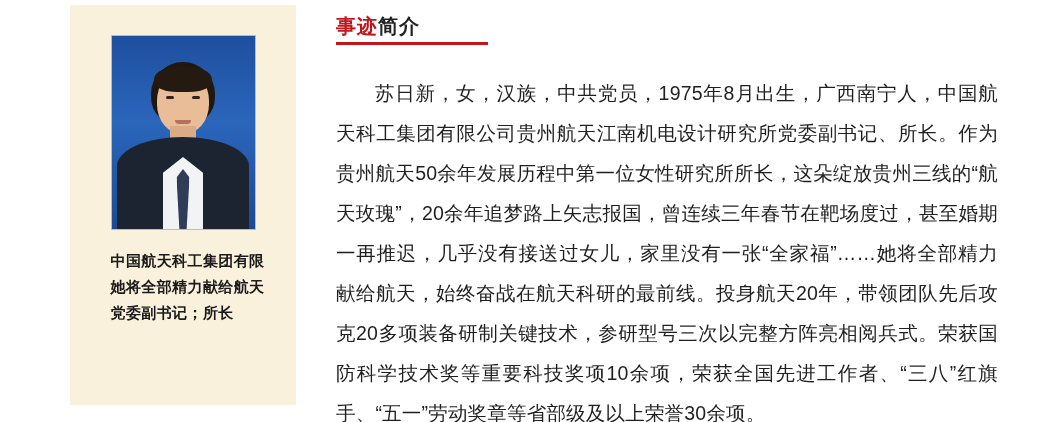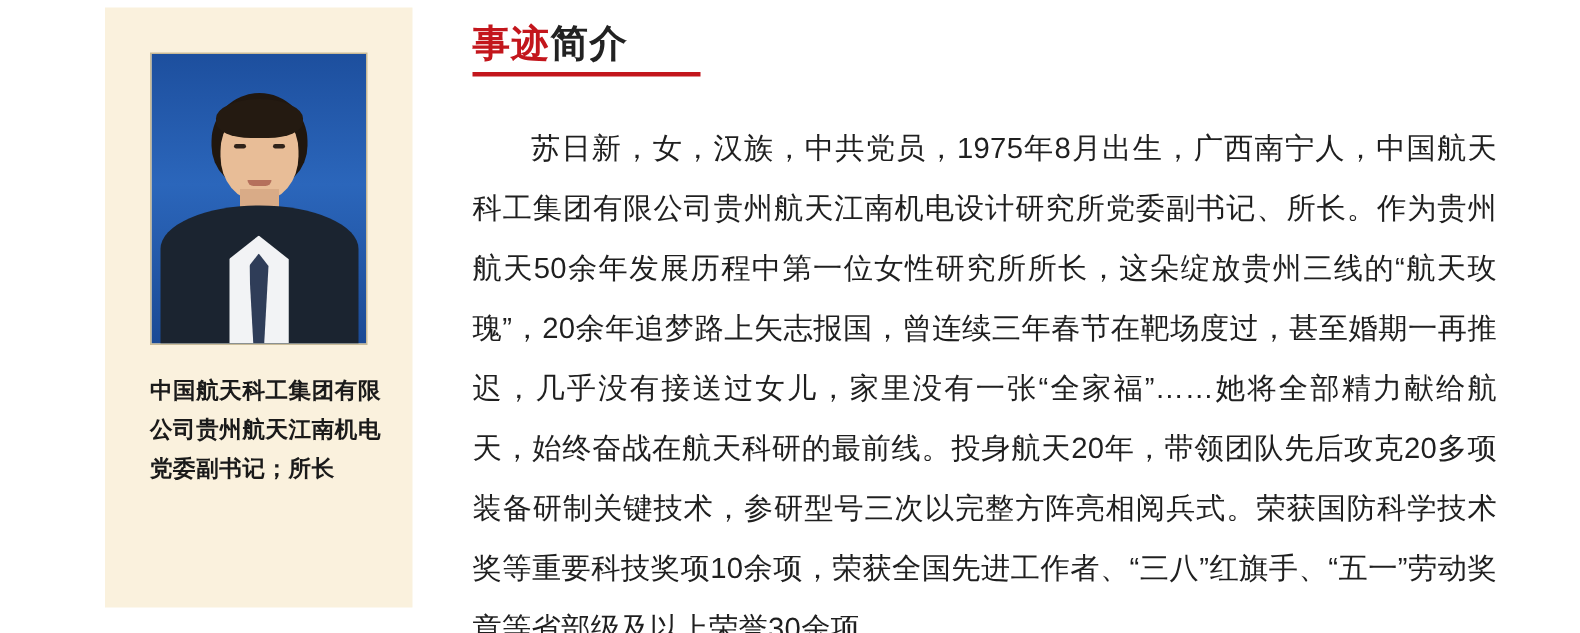--- a/index.html
+++ b/index.html
@@ -15,21 +15,21 @@
   }
   .page {
     position: relative;
     width: 1053px;
     height: 422px;
     display: flex;
     align-items: flex-start;
   }
   
   .profile-card {
-    width: 205px;
+    width: 226px;
     height: 400px;
     margin-top: 5px;
     margin-left: 70px;
     background: #faf1dd;
     box-sizing: border-box;
     padding: 30px 0 0 0;
     display: flex;
     flex-direction: column;
     align-items: center;
     flex: none;
@@ -149,21 +149,21 @@
     flex: 1;
     padding: 14px 55px 0 40px;
     box-sizing: border-box;
   }
   .heading-wrap {
     position: relative;
     display: inline-block;
     padding-bottom: 8px;
   }
   .heading {
-    font-size: 25px;
+    font-size: 20px;
     font-weight: bold;
     letter-spacing: 1px;
     line-height: 1.2;
     white-space: nowrap;
   }
   .heading .red { color: #c3161c; }
   .heading .dark { color: #222222; }
   .heading-rule {
     margin-top: 4px;
     width: 152px;
@@ -194,21 +194,21 @@
       <div class="eye l"></div>
       <div class="eye r"></div>
       <div class="mouth"></div>
       <div class="neck"></div>
       <div class="body"></div>
       <div class="shirt"></div>
       <div class="tie"></div>
     </div>
     <div class="profile-caption">
       <div>中国航天科工集团有限</div>
-      <div>公司贵州航天江南机电</div>
+      <div>她将全部精力献给航天</div>
       <div>党委副书记；所长</div>
     </div>
   </div>
 
   <div class="article">
     <div class="heading-wrap">
       <div class="heading"><span class="red">事迹</span><span class="dark">简介</span></div>
       <div class="heading-rule"></div>
     </div>
     <p class="body-text">苏日新，女，汉族，中共党员，1975年8月出生，广西南宁人，中国航天科工集团有限公司贵州航天江南机电设计研究所党委副书记、所长。作为贵州航天50余年发展历程中第一位女性研究所所长，这朵绽放贵州三线的“航天玫瑰”，20余年追梦路上矢志报国，曾连续三年春节在靶场度过，甚至婚期一再推迟，几乎没有接送过女儿，家里没有一张“全家福”……她将全部精力献给航天，始终奋战在航天科研的最前线。投身航天20年，带领团队先后攻克20多项装备研制关键技术，参研型号三次以完整方阵亮相阅兵式。荣获国防科学技术奖等重要科技奖项10余项，荣获全国先进工作者、“三八”红旗手、“五一”劳动奖章等省部级及以上荣誉30余项。</p>

